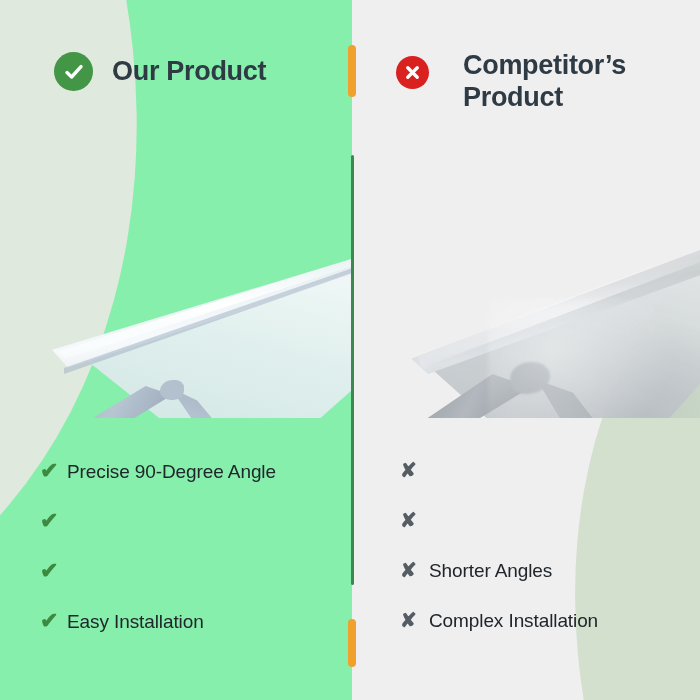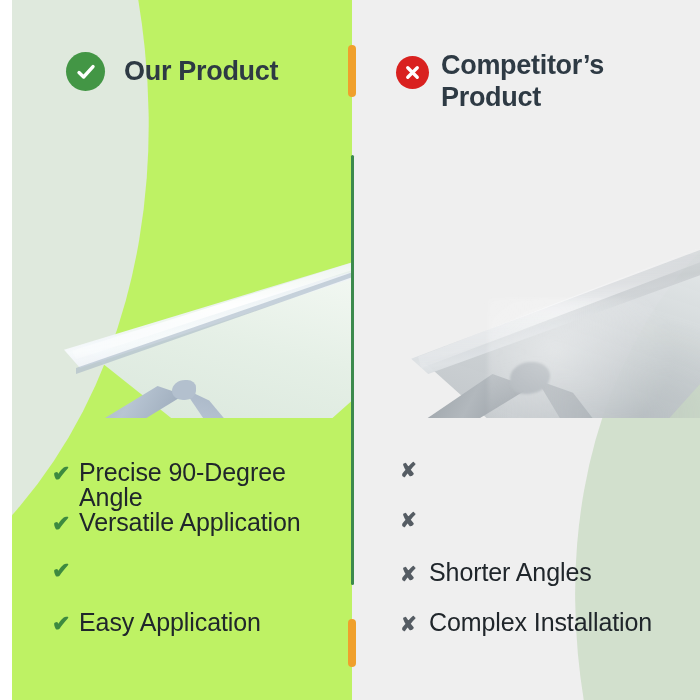--- a/index.html
+++ b/index.html
@@ -9,21 +9,21 @@
     overflow: hidden;
   }
   #canvas {
     position: relative;
     width: 700px; height: 700px;
     background: #ffffff;
   }
 
   
   .panel { position: absolute; top: 0; height: 700px; overflow: hidden; }
-  #panel-left  { left: 12px;     width: 352px; background: #bef264; }
+  #panel-left  { left: 0;     width: 352px; background: #86efac; }
   #panel-right { left: 352px; width: 348px; background: #efefef; }
 
   
   #deco-topleft {
     position: absolute; left: -190px; top: -360px;
     width: 560px; height: 700px;
     background: #dfe9dd;
     border-radius: 0 0 100% 0;
     transform: rotate(-29deg);
     transform-origin: 100% 100%;
@@ -61,21 +61,21 @@
     position: relative;
   }
   #badge-check { width: 39px; height: 39px; background: #439645; margin-top: 2px; }
   #badge-cross { width: 33px; height: 33px; background: #d9211f; margin-top: 6px; }
 
   .header-title {
     font-size: 27px; font-weight: bold; color: #2e3a44;
     letter-spacing: -0.3px; line-height: 1.18;
   }
   #header-left  .header-title { margin-left: 19px; margin-top: 6px; }
-  #header-right .header-title { margin-left: 12px; width: 230px; }
+  #header-right .header-title { margin-left: 34px; width: 230px; }
 
   
   .product-stage { position: absolute; overflow: hidden; }
   #product-ours {
     left: 18px; top: 118px; width: 334px; height: 300px;
   }
   #product-theirs {
     left: 378px; top: 118px; width: 322px; height: 300px;
   }
 
@@ -190,21 +190,21 @@
     display: flex; align-items: baseline;
     height: 50px;
   }
   .feature-mark {
     flex: none; width: 27px;
     font-size: 22px; font-weight: bold; line-height: 1;
   }
   .mark-check { color: #3d8a3f; }
   .mark-cross { color: #555c63; font-size: 20px; }
   .feature-text {
-    font-size: 25px; color: #20262b; letter-spacing: -0.1px;
+    font-size: 19px; color: #20262b; letter-spacing: -0.1px;
     line-height: 1;
   }
   #list-right .feature-mark { width: 29px; }
 </style>
 </head>
 <body>
 
 <div id="canvas">
 
   <div class="panel" id="panel-left">
@@ -231,28 +231,27 @@
       <div class="header-title">Our Product</div>
     </div>
 
     <div class="feature-list" id="list-left">
       <div class="feature-item">
         <span class="feature-mark mark-check">✔</span>
         <span class="feature-text">Precise 90-Degree Angle</span>
       </div>
       <div class="feature-item">
         <span class="feature-mark mark-check">✔</span>
-        <span class="feature-text">Versatile Application</span>
-      </div>
-      <div class="feature-item">
-        <span class="feature-mark mark-check">✔</span>
-      </div>
-      <div class="feature-item">
-        <span class="feature-mark mark-check">✔</span>
-        <span class="feature-text">Easy Application</span>
+      </div>
+      <div class="feature-item">
+        <span class="feature-mark mark-check">✔</span>
+      </div>
+      <div class="feature-item">
+        <span class="feature-mark mark-check">✔</span>
+        <span class="feature-text">Easy Installation</span>
       </div>
     </div>
   </div>
 
   <div class="panel" id="panel-right">
     <div id="deco-bottomright"></div>
   </div>
 
   <div class="product-stage" id="product-theirs">
     <div class="trim" id="theirs-face-bottom"></div>

